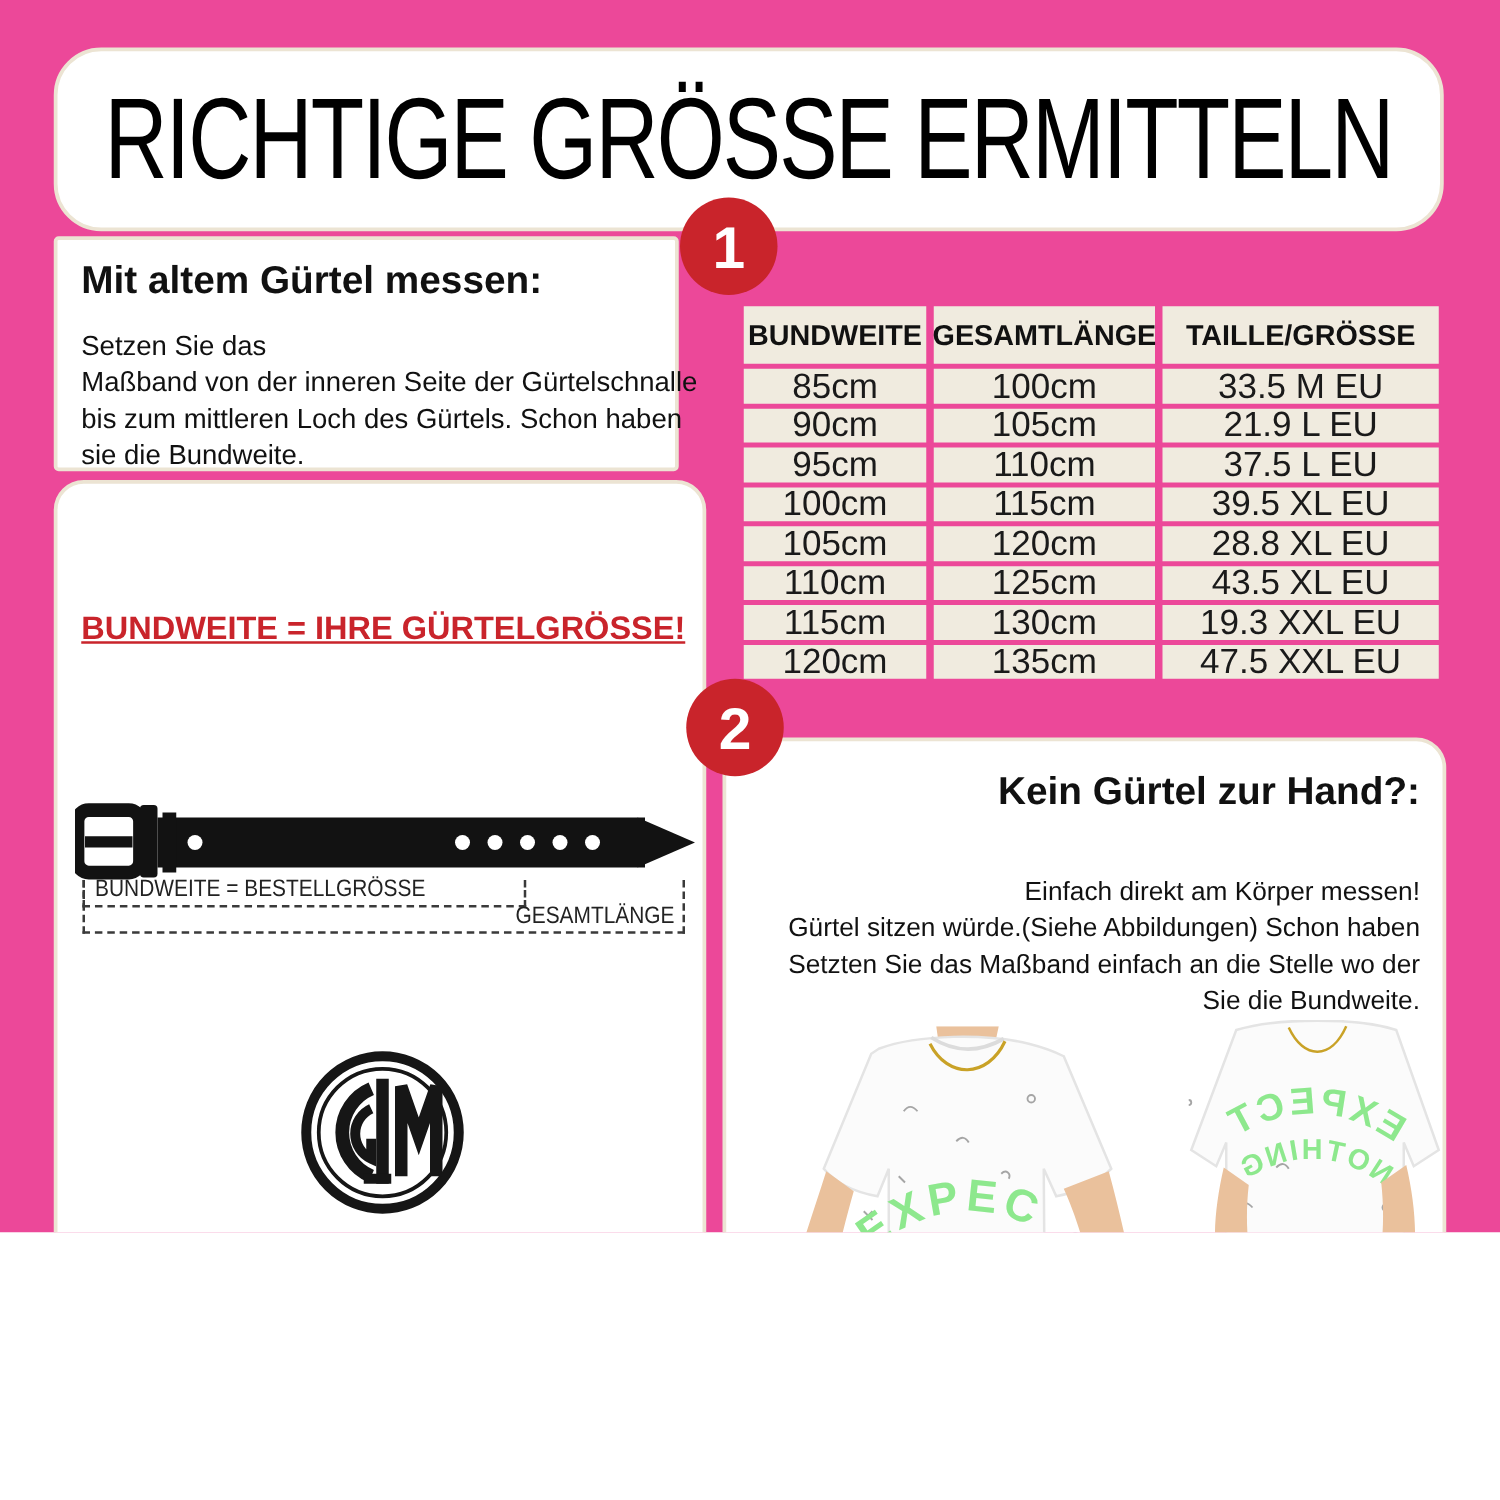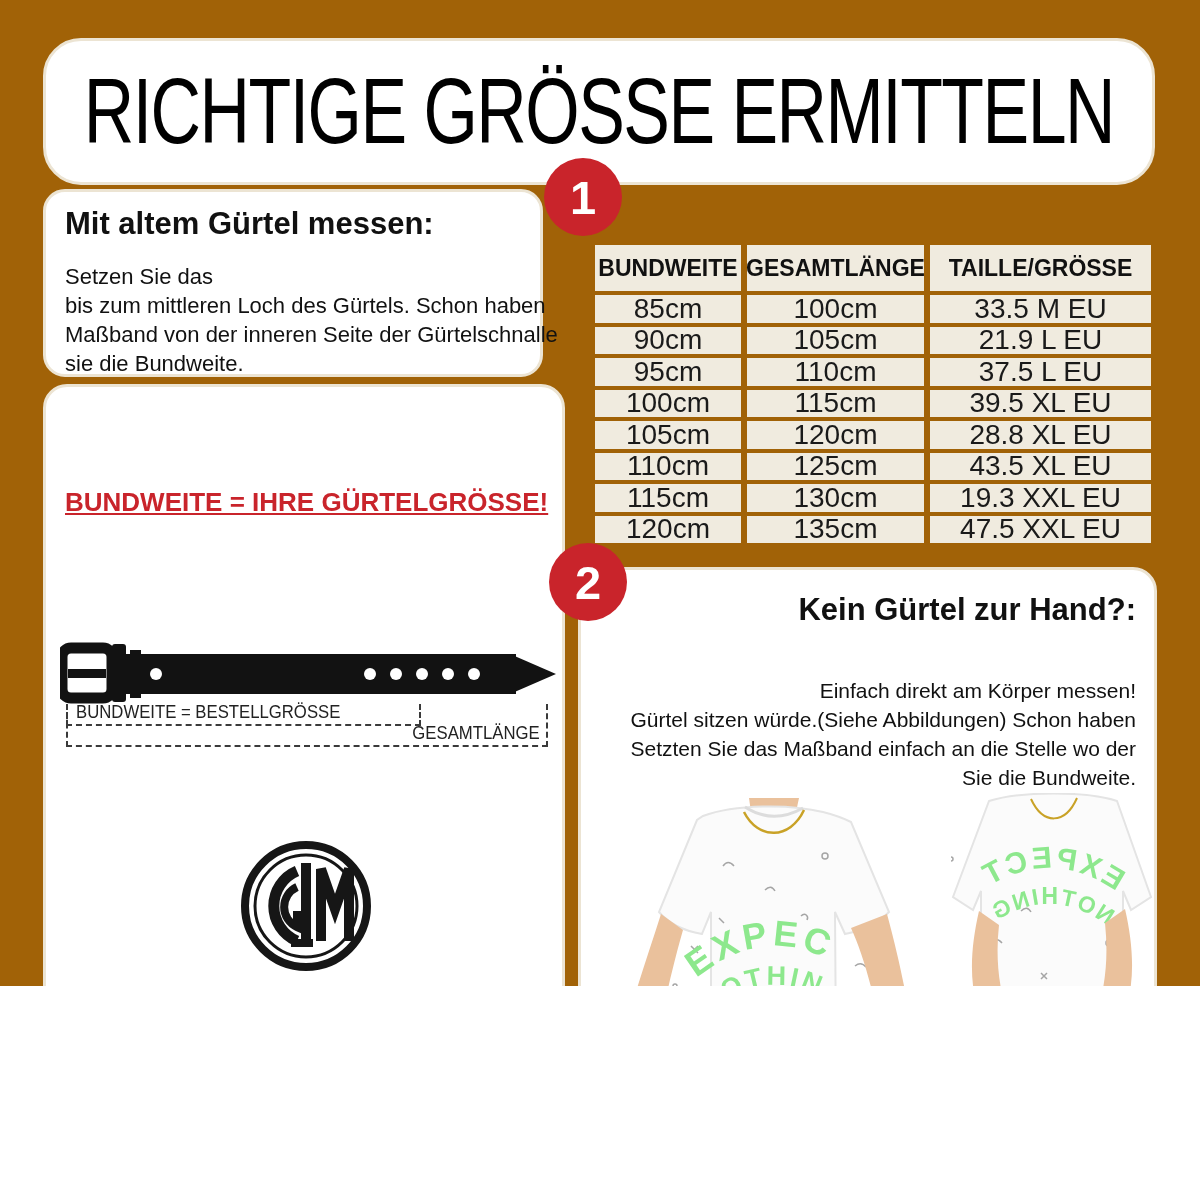--- a/index.html
+++ b/index.html
@@ -1,31 +1,31 @@
 <!DOCTYPE html>
 <html><head>
 <meta charset="utf-8">
 <style>
   html,body{margin:0;padding:0;background:#ffffff;}
-  #canvas{position:relative;width:1200px;height:986px;background:#a16207;
+  #canvas{position:relative;width:1200px;height:986px;background:#ec4899;
           font-family:"Liberation Sans",sans-serif;color:#111;overflow:hidden;}
   .panel{position:absolute;background:#ffffff;border:3px solid #ece4d3;box-sizing:border-box;}
   
   #title-panel{left:43px;top:38px;width:1112px;height:147px;border-radius:38px;
                display:flex;align-items:center;justify-content:center;}
   #main-title{font-size:92px;font-weight:400;letter-spacing:-2px;white-space:nowrap;
               transform:scaleX(0.76);transform-origin:center;color:#000;}
   
   .badge{position:absolute;width:78px;height:78px;border-radius:50%;background:#c9242b;
          color:#fff;font-size:47px;font-weight:bold;display:flex;align-items:center;
          justify-content:center;z-index:6;}
   #badge-1{left:544px;top:158px;}
   #badge-2{left:549px;top:543px;}
   
-  #s1-panel{left:43px;top:189px;width:500px;height:188px;border-radius:22px;}
+  #s1-panel{left:43px;top:189px;width:500px;height:188px;border-radius:4px;}
   #s1-heading{margin:14px 0 0 19px;font-size:31px;font-weight:bold;}
   #s1-body{margin:20px 0 0 19px;font-size:22px;line-height:29px;white-space:nowrap;}
   
   #size-table{position:absolute;left:595px;top:245px;width:556px;display:grid;
               grid-template-columns:146px 177px 221px;grid-template-rows:46px repeat(8,27.5px);
               column-gap:6px;row-gap:4px;}
   #size-table .hcell{background:#f0ebdf;display:flex;align-items:center;justify-content:center;
                      font-weight:bold;font-size:23px;}
   #size-table .cell{background:#f0ebdf;display:flex;align-items:center;justify-content:center;
                     font-size:28px;color:#1a1a1a;}
@@ -42,21 +42,21 @@
                  transform:scaleX(0.88);}
   #bracket-bundweite .bracket-label{left:8px;bottom:1px;transform-origin:left bottom;}
   #bracket-gesamt .bracket-label{right:6px;bottom:1px;transform-origin:right bottom;}
   #monogram-svg{position:absolute;left:193px;top:452px;}
   #brand-name{position:absolute;left:0;top:608px;width:100%;text-align:center;
               font-family:"Liberation Serif",serif;font-weight:normal;font-size:45px;
               letter-spacing:2px;color:#161616;}
   #brand-since{position:absolute;left:0;top:666px;width:100%;text-align:center;
                font-size:22px;letter-spacing:1px;color:#222;}
   
-  #s2-panel{left:578px;top:567px;width:579px;height:591px;border-radius:24px;}
+  #s2-panel{left:578px;top:590px;width:579px;height:591px;border-radius:24px;}
   #s2-heading{position:absolute;right:18px;top:22px;font-size:31px;font-weight:bold;
               text-align:right;}
   #s2-body{position:absolute;right:18px;top:106px;font-size:21px;line-height:29px;
            text-align:right;white-space:nowrap;}
   #photo-left{position:absolute;left:22px;top:228px;}
   #photo-right{position:absolute;left:370px;top:223px;}
 </style>
 </head>
 <body>
 
@@ -67,22 +67,22 @@
   </div>
 
   <div class="badge" id="badge-1">
     <span>1</span>
   </div>
 
   <div class="panel" id="s1-panel">
     <div id="s1-heading">Mit altem Gürtel messen:</div>
     <div id="s1-body">
       <div>Setzen Sie das</div>
+      <div>Maßband von der inneren Seite der Gürtelschnalle</div>
       <div>bis zum mittleren Loch des Gürtels. Schon haben</div>
-      <div>Maßband von der inneren Seite der Gürtelschnalle</div>
       <div>sie die Bundweite.</div>
     </div>
   </div>
 
   <div id="size-table">
     <div class="hcell">BUNDWEITE</div>
     <div class="hcell">GESAMTLÄNGE</div>
     <div class="hcell">TAILLE/GRÖSSE</div>
 
     <div class="cell">85cm</div>

